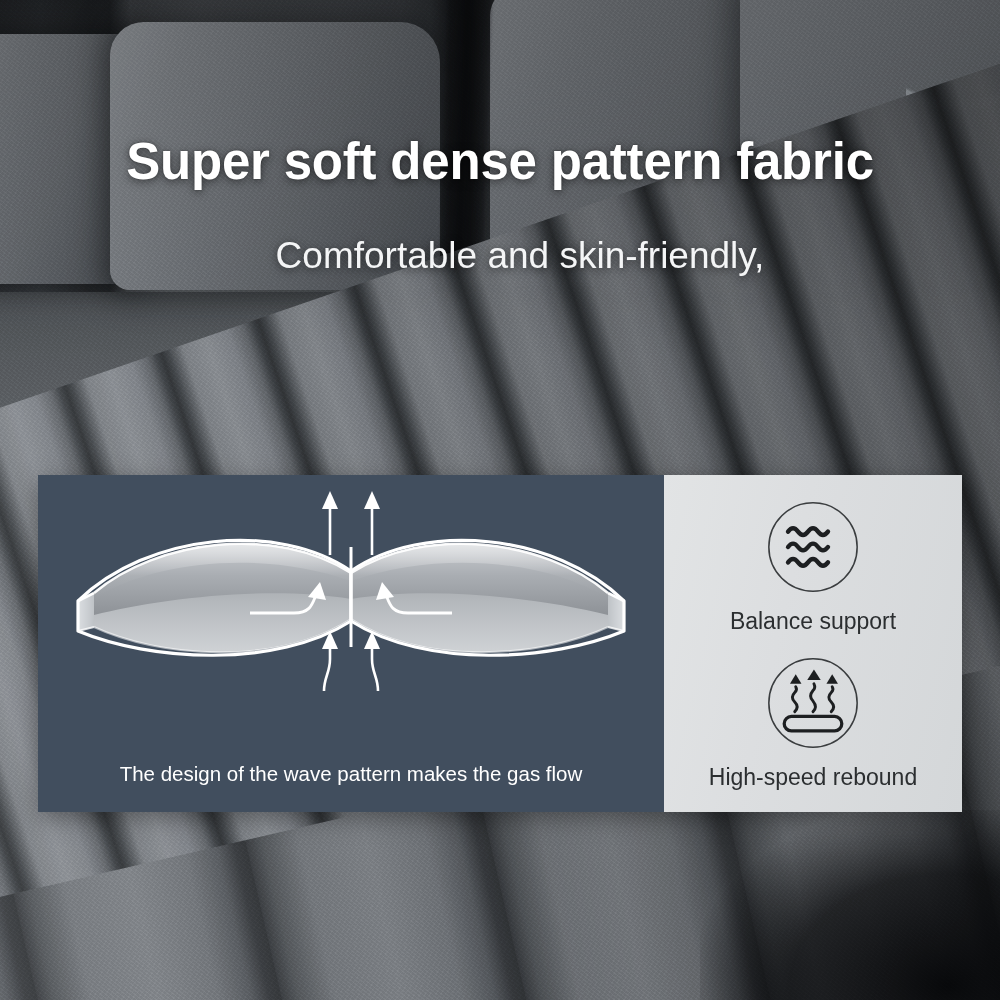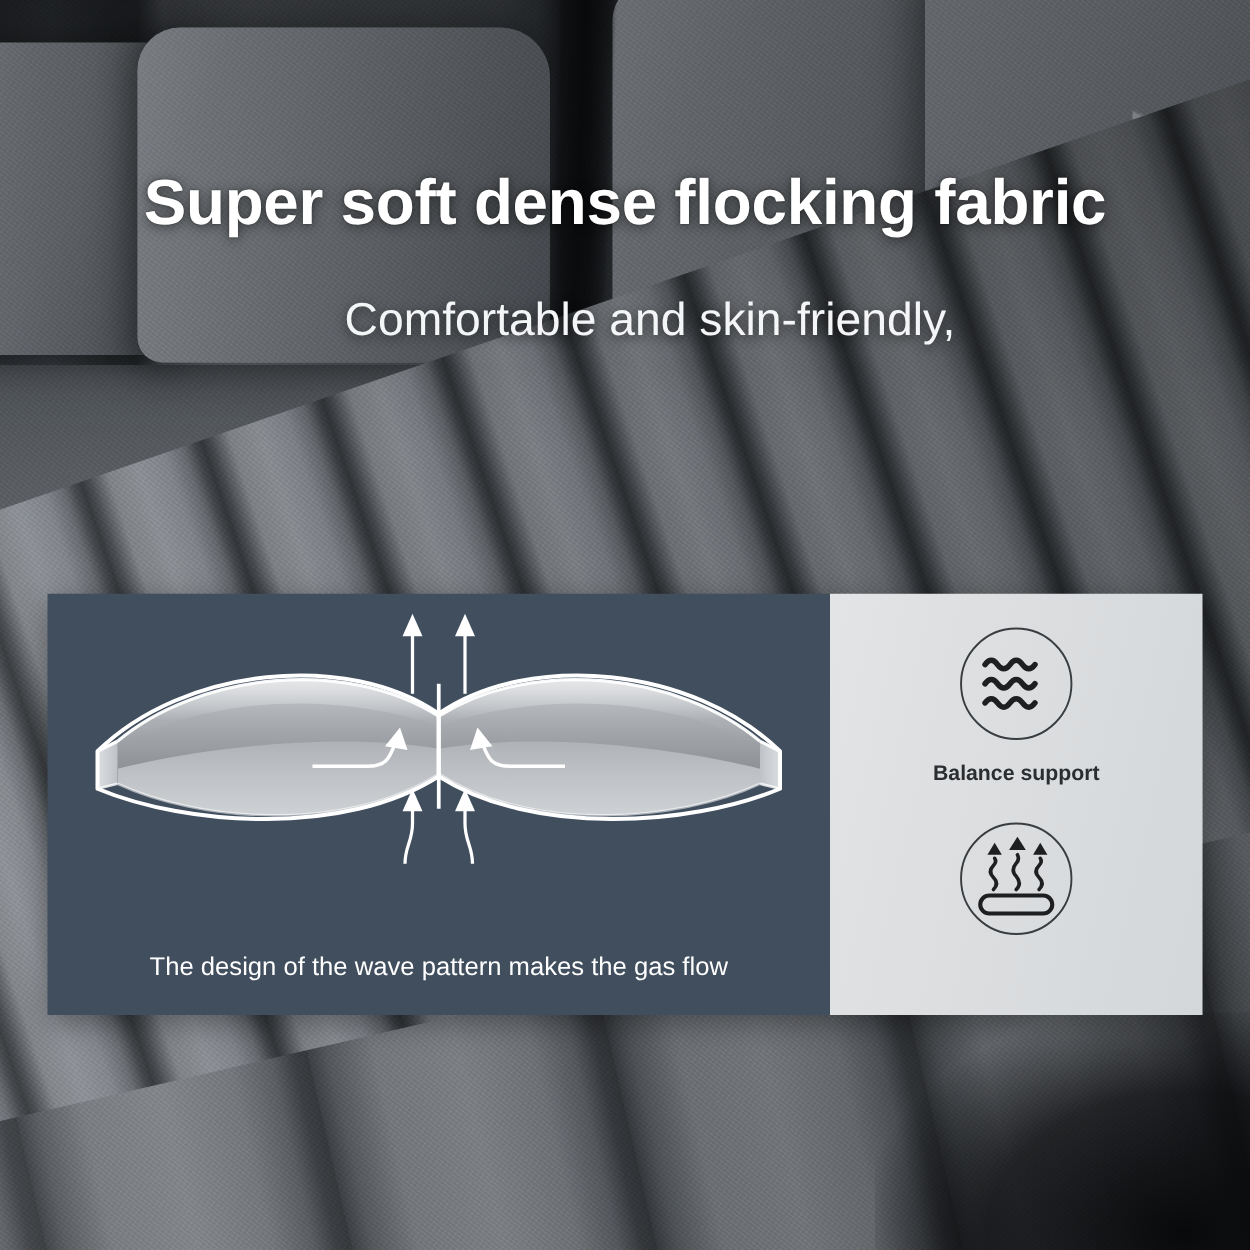--- a/index.html
+++ b/index.html
@@ -213,23 +213,23 @@
     text-align: center;
   }
   .feature-1 { top: 24px; }
   .feature-2 { top: 180px; }
   .feat-icon {
     width: 96px; height: 96px;
     margin: 0 auto;
   }
   .feat-label {
     margin-top: 9px;
-    font-size: 17px;
+    font-size: 23px;
     color: #2b2e30;
-    font-weight: bold;
+    font-weight: normal;
     white-space: nowrap;
   }
 </style>
 </head>
 <body>
 
 <div id="stage">
 
   <div class="photo">
     <div class="pillow-band"></div>
@@ -241,21 +241,21 @@
     <div class="wheel-arc"></div>
     <div class="ribs"></div>
     <div class="ribs-shade"></div>
     <div class="ribs-lower"></div>
     <div class="ribs-lower-shade"></div>
     <div class="dark-corner"></div>
     <div class="grain"></div>
     <div class="photo-dim"></div>
   </div>
 
-  <div class="headline">Super soft dense flocking fabric</div>
+  <div class="headline">Super soft dense pattern fabric</div>
   <div class="subline subline-1">Comfortable and skin-friendly,</div>
 
   <div class="panel">
 
     <div class="panel-left">
 
       <svg class="diagram" viewBox="0 0 626 215">
         <defs>
           <linearGradient id="lensTop" x1="0" y1="0" x2="0" y2="1">
             <stop offset="0%" stop-color="#c9ccd0"></stop>
@@ -364,18 +364,19 @@
 
           <g fill="none" stroke="#1d1f21" stroke-width="3" stroke-linecap="round">
             <path d="M 31 59 q 5 -5 0 -10 q -5 -5 0 -10 q 3 -3 1 -6"></path>
             <path d="M 50 59 q 5 -5 0 -11 q -5 -5 0 -11 q 3 -3 1 -7"></path>
             <path d="M 69 59 q 5 -5 0 -10 q -5 -5 0 -10 q 3 -3 1 -6"></path>
           </g>
           <polygon points="32,20 26,30 38,30" fill="#1d1f21"></polygon>
           <polygon points="51,15 44,26 58,26" fill="#1d1f21"></polygon>
           <polygon points="70,20 64,30 76,30" fill="#1d1f21"></polygon>
         </svg>
+        <div class="feat-label">High-speed rebound</div>
       </div>
 
     </div>
   </div>
 
 </div>
 
 </body></html>

